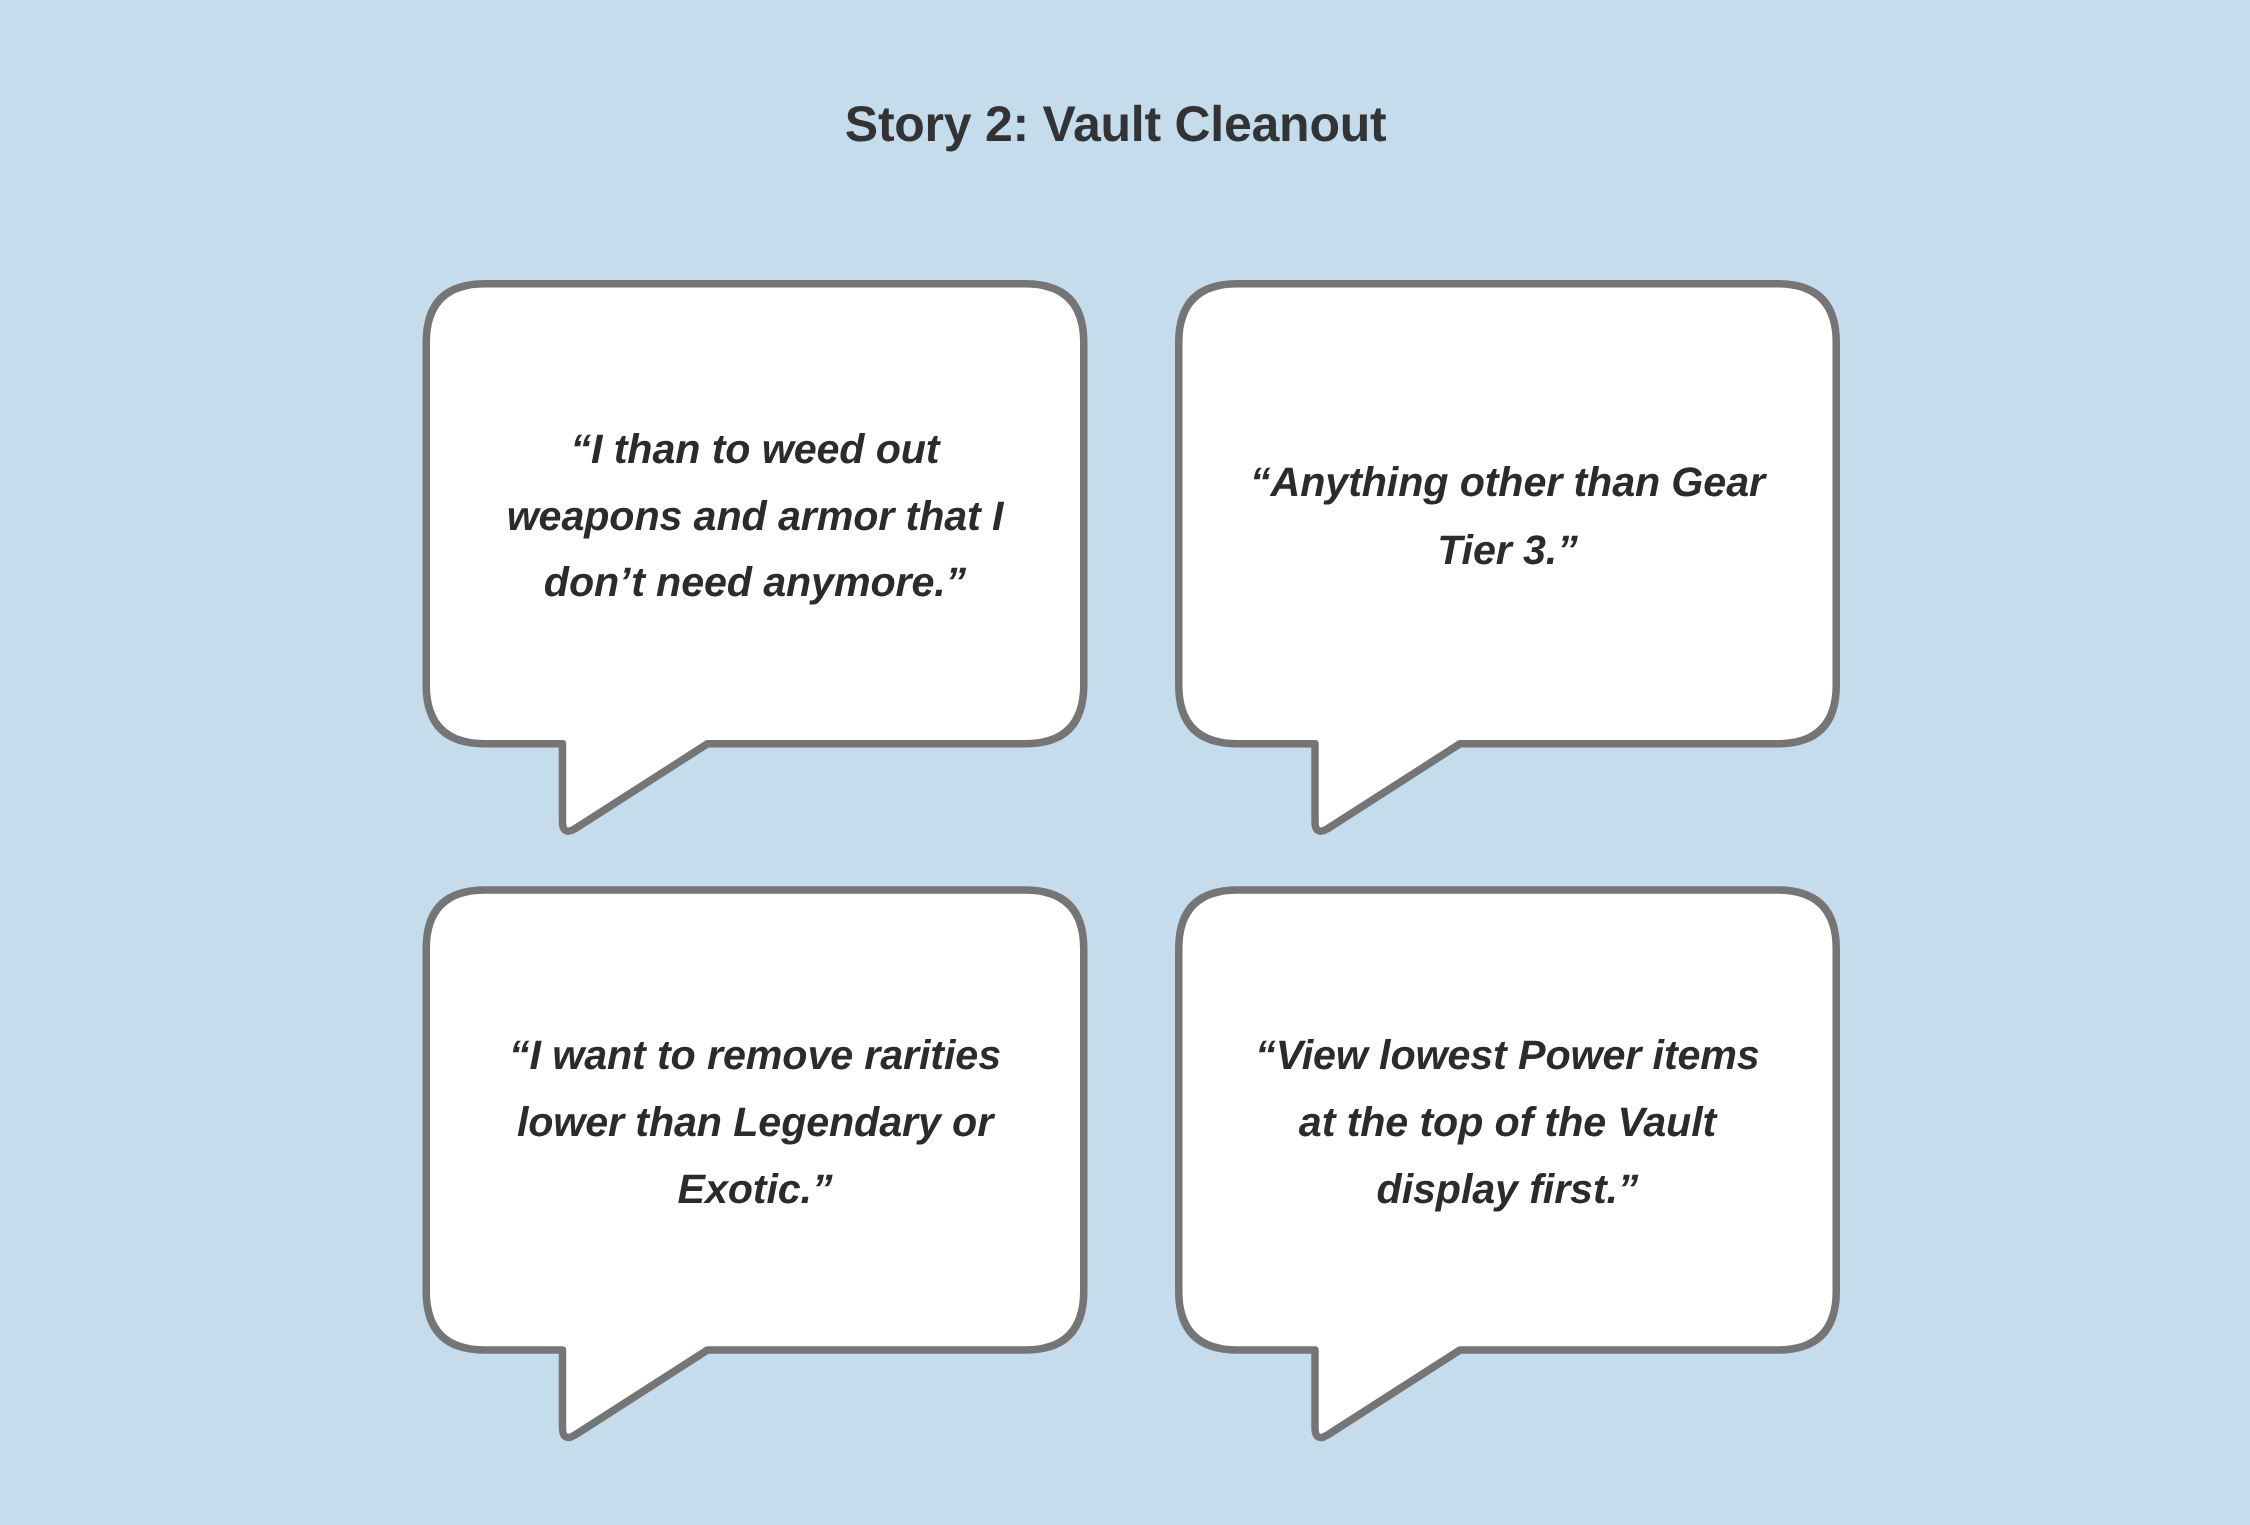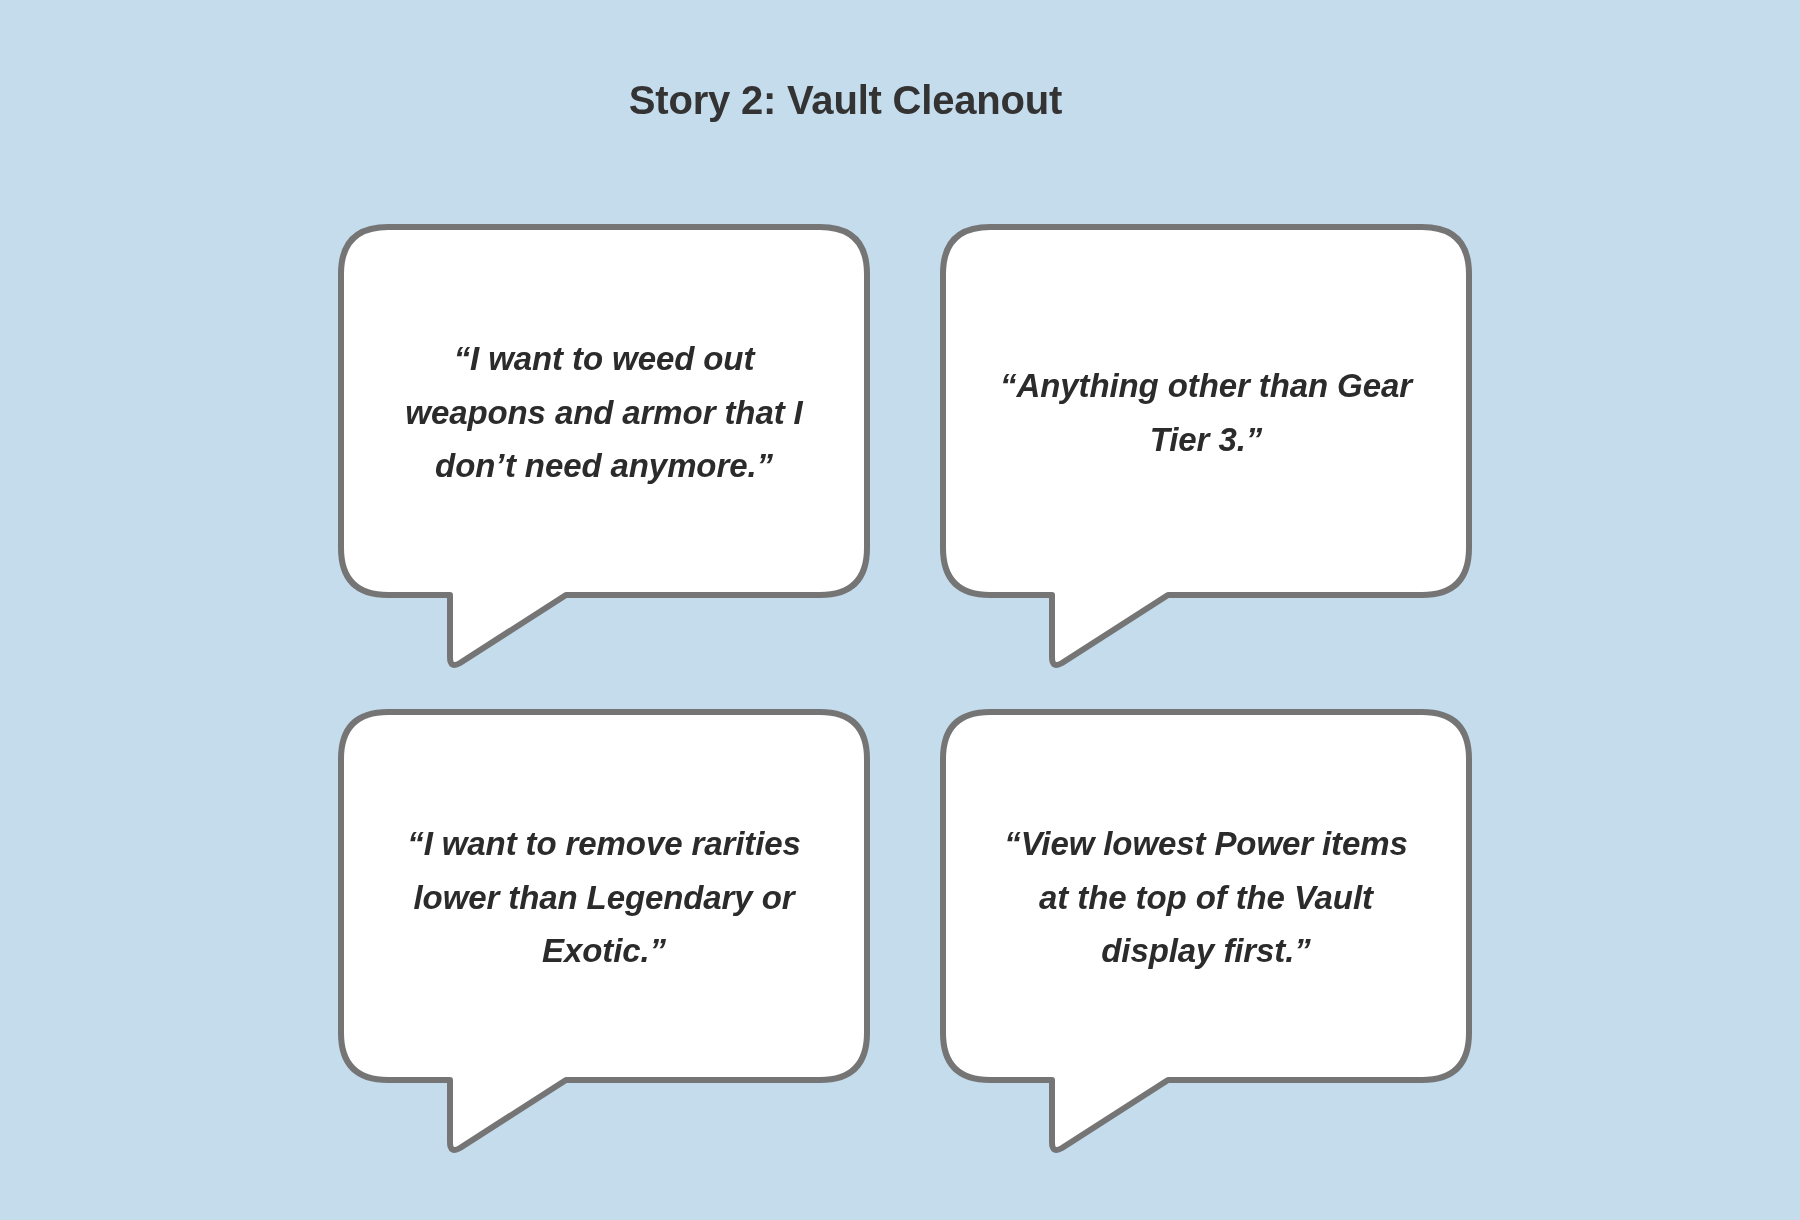--- a/index.html
+++ b/index.html
@@ -23,20 +23,21 @@
     position: absolute;
     left: 0;
     top: 76px;
     width: 1691px;
     text-align: center;
     font-size: 40px;
     font-weight: bold;
     color: #333333;
     letter-spacing: -0.2px;
     line-height: 1.2;
+    padding-left: 47px;
   }
   .bubble-grid {
     position: absolute;
     left: 344px;
     top: 230px;
     width: 1121px;
     height: 850px;
   }
   .bubble {
     position: absolute;
@@ -109,21 +110,21 @@
           L 122 439
           Q 112 445 112 433
           L 112 371
           L 50 371
           Q 3 371 3 324
           L 3 50
           Q 3 3 50 3
           Z"></path>
       </svg>
       <div class="bubble-text">
-        <span>“I want to weed out weapons and armor that I don’t need anymore.”</span>
+        <span>“I than to weed out weapons and armor that I don’t need anymore.”</span>
       </div>
     </div>
 
     <div class="bubble col-right row-top">
       <svg class="bubble-svg" viewBox="0 0 532 450">
         <path class="bubble-body" d="
           M 50 3
           L 482 3
           Q 529 3 529 50
           L 529 324

